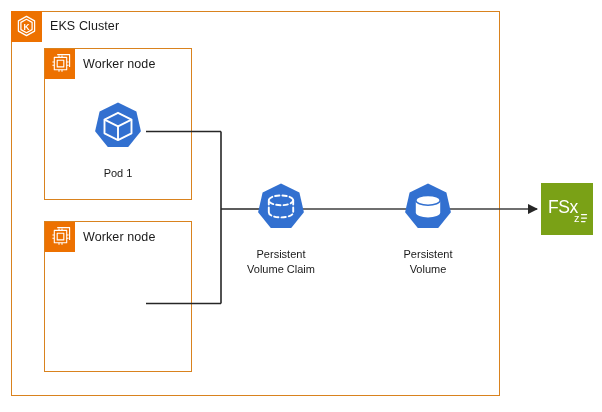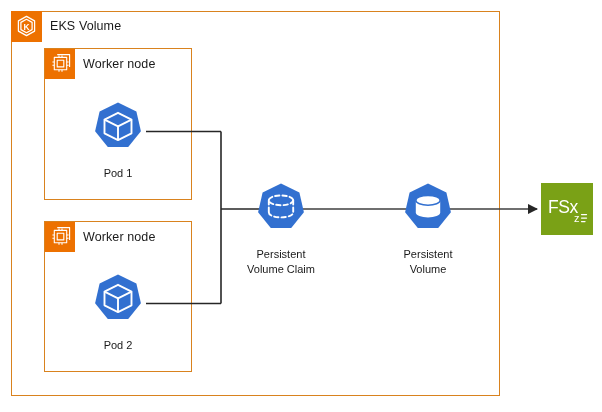--- a/index.html
+++ b/index.html
@@ -152,21 +152,21 @@
     <span class="group-icon eks">
       <svg width="31" height="31" viewBox="0 0 31 31" xmlns="http://www.w3.org/2000/svg">
         <rect x="0" y="0" width="31" height="31" fill="#ED7100"></rect>
         <g fill="none" stroke="#ffffff" stroke-width="1.25" stroke-linejoin="round">
           <path d="M15.5 5.4 L23.6 9.9 L23.6 20.1 L15.5 24.6 L7.4 20.1 L7.4 9.9 Z"></path>
           <path d="M15.5 8.3 L21.1 11.4 L21.1 18.6 L15.5 21.7 L9.9 18.6 L9.9 11.4 Z"></path>
         </g>
         <text x="15.5" y="18.6" fill="#ffffff" font-family="Liberation Sans, sans-serif" font-size="8.4" font-weight="bold" text-anchor="middle">K</text>
       </svg>
     </span>
-    <span class="group-label">EKS Volume</span>
+    <span class="group-label">EKS Cluster</span>
   </div>
 
   <div class="group-header" id="worker-node-1-header">
     <span class="group-icon node">
       <svg width="30" height="30" viewBox="0 0 30 30" xmlns="http://www.w3.org/2000/svg">
         <rect x="0" y="0" width="30" height="30" fill="#ED7100"></rect>
         <g fill="none" stroke="#ffffff" stroke-width="1.1" stroke-linejoin="round">
           <path d="M12.2 5.6 L24.6 5.6 L24.6 18.0"></path>
           <path d="M9.3 8.4 L21.7 8.4 L21.7 20.8 L9.3 20.8 Z"></path>
           <rect x="12.2" y="11.3" width="6.6" height="6.6"></rect>
@@ -205,33 +205,20 @@
         <g fill="none" stroke="#ffffff" stroke-width="1.9" stroke-linejoin="round">
           <path d="M29 13.8 L42.5 20.6 L42.5 34.3 L29 41.1 L15.5 34.3 L15.5 20.6 Z"></path>
           <path d="M15.5 20.6 L29 27.4 L42.5 20.6"></path>
           <path d="M29 27.4 L29 41.1"></path>
         </g>
       </svg>
     </span>
     <span class="k8s-label">Pod 1</span>
   </div>
 
-  <div class="k8s-node" id="pod-2-node">
-    <span class="k8s-glyph">
-      <svg width="58" height="58" viewBox="0 0 58 58" xmlns="http://www.w3.org/2000/svg">
-        <path d="M29 3.6 L47.4 12.4 L51.9 32.2 L39.2 48.1 L18.8 48.1 L6.1 32.2 L10.6 12.4 Z" fill="#3270D0"></path>
-        <g fill="none" stroke="#ffffff" stroke-width="1.9" stroke-linejoin="round">
-          <path d="M29 13.8 L42.5 20.6 L42.5 34.3 L29 41.1 L15.5 34.3 L15.5 20.6 Z"></path>
-          <path d="M15.5 20.6 L29 27.4 L42.5 20.6"></path>
-          <path d="M29 27.4 L29 41.1"></path>
-        </g>
-      </svg>
-    </span>
-    <span class="k8s-label">Pod 2</span>
-  </div>
 
   <div class="k8s-node" id="pvc-node">
     <span class="k8s-glyph">
       <svg width="58" height="58" viewBox="0 0 58 58" xmlns="http://www.w3.org/2000/svg">
         <path d="M29 3.6 L47.4 12.4 L51.9 32.2 L39.2 48.1 L18.8 48.1 L6.1 32.2 L10.6 12.4 Z" fill="#3270D0"></path>
         <g fill="none" stroke="#ffffff" stroke-width="1.9" stroke-dasharray="4.2 3.0" stroke-linecap="round">
           <ellipse cx="29" cy="20.3" rx="12.2" ry="4.9"></ellipse>
           <path d="M16.8 20.3 L16.8 32.5"></path>
           <path d="M41.2 20.3 L41.2 32.5"></path>
           <path d="M16.8 32.5 A 12.2 4.9 0 0 0 41.2 32.5"></path>

